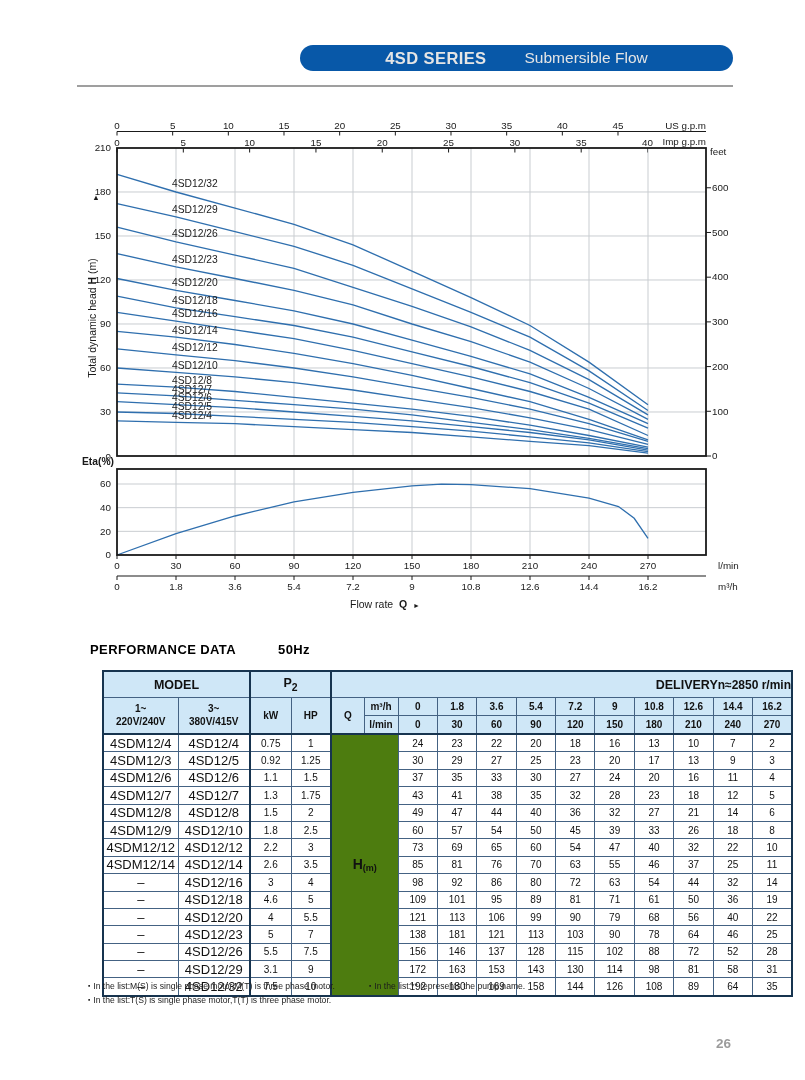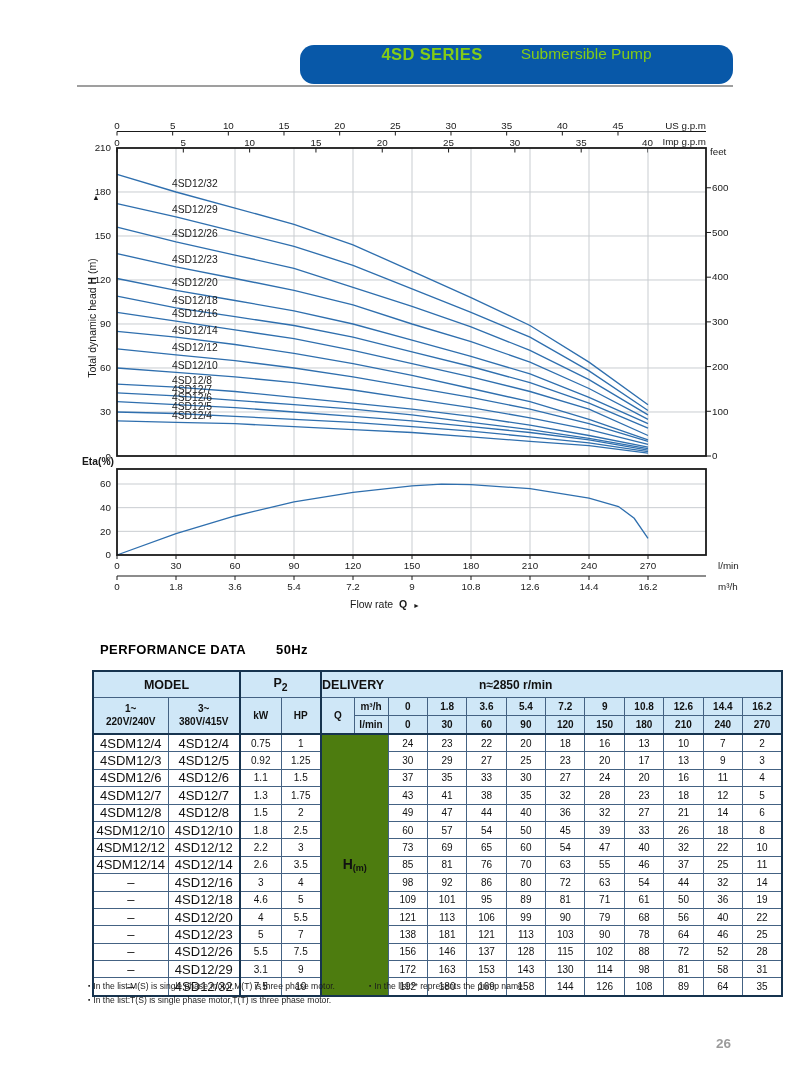--- a/index.html
+++ b/index.html
@@ -1,56 +1,56 @@
 <!DOCTYPE html>
 <html><head>
 <meta charset="utf-8">
 <style>
   html,body{margin:0;padding:0}
   body{width:805px;height:1080px;background:#ffffff;position:relative;overflow:hidden;
        font-family:"Liberation Sans",sans-serif;color:#111}
   .abs{position:absolute}
-  #banner{left:300px;top:45px;width:433px;height:39px;background:#0858a8;border-radius:14px;
-          display:flex;justify-content:center;gap:38px;color:#84cc16}
+  #banner{left:300px;top:45px;width:433px;height:26px;background:#0858a8;border-radius:14px;
+          display:flex;align-items:center;justify-content:center;gap:38px;color:#e5e5e5}
   #banner .b1{font-size:16.5px;font-weight:bold;letter-spacing:.4px}
   #banner .b2{font-size:15.5px}
   #toprule{left:77px;top:85px;width:656px;height:2px;background:#9f9f9f}
   #chart{left:0;top:0;width:805px;height:632px}
-  #perf-title{left:100px;top:642px;display:flex;gap:30px;font-weight:bold;font-size:13px;
+  #perf-title{left:90px;top:642px;display:flex;gap:42px;font-weight:bold;font-size:13px;
               letter-spacing:.4px;color:#000}
-  #tablewrap{left:92px;top:670px}
+  #tablewrap{left:102px;top:670px}
   #ptable{border-collapse:collapse;table-layout:fixed;width:689px;text-align:center;
           border:2px solid #17344f;color:#111}
   #ptable th,#ptable td{border:1px solid #446283;padding:0;white-space:nowrap;overflow:hidden}
   #ptable thead th{background:#cfe7f7;font-weight:bold}
   #ptable tr.h1 th{height:25px;font-size:12.5px}
   #ptable tr.h2 th{height:17px;font-size:10px}
   #ptable .sub2{line-height:1.25;font-size:10px}
   #ptable .sec{border-right:2px solid #17344f}
   #ptable tbody tr td{height:16.4px;font-size:10px;font-weight:normal}
   #ptable tbody tr:first-child td{border-top:2px solid #17344f}
   #ptable td.c-m{font-size:13px}
   #ptable .qcell{font-size:13px}
   #ptable .m3h{font-size:9.5px}
   #ptable .qv{font-size:9.8px}
   #ptable td.hcell{background:#4d7c0f;font-weight:bold;font-size:14px}
   #ptable td.hcell .hsub{font-size:9px;vertical-align:-2px}
-  .dl{display:flex;justify-content:flex-start;gap:95px;align-items:center}
+  .dl{display:flex;justify-content:flex-end;align-items:center}
   .dl .spd{font-size:12px}
   #footnotes{left:88px;top:981px;width:680px;font-size:8.6px;color:#1c1c1c}
   .fline{display:flex;gap:34px;margin-bottom:4px}
   .fitem .blt{font-size:6.5px;vertical-align:1px;margin-right:3px}
   #pagenum{left:716px;top:1036px;color:#9b9b9b;font-weight:bold;font-size:13.5px}
 </style>
 </head>
 <body>
 
 <div id="banner" class="abs">
   <span class="b1">4SD SERIES</span>
-  <span class="b2">Submersible Pump</span>
+  <span class="b2">Submersible Flow</span>
 </div>
 <div id="toprule" class="abs"></div>
 
 <div id="chart" class="abs"><svg width="805" height="632" viewBox="0 0 805 632" font-family="Liberation Sans, sans-serif">
       <g>
         <line x1="117" y1="131.5" x2="706" y2="131.5" stroke="#1a1a1a" stroke-width="1.2"></line>
         <line x1="117" y1="131.5" x2="117" y2="135.5" stroke="#1a1a1a" stroke-width="1"></line>
         <text x="117" y="128.5" text-anchor="middle" font-size="9.8" fill="#1a1a1a">0</text>
         <line x1="172.66649999999998" y1="131.5" x2="172.66649999999998" y2="135.5" stroke="#1a1a1a" stroke-width="1"></line>
         <text x="172.66649999999998" y="128.5" text-anchor="middle" font-size="9.8" fill="#1a1a1a">5</text>
@@ -399,21 +399,21 @@
           <td>44</td>
           <td>40</td>
           <td>36</td>
           <td>32</td>
           <td>27</td>
           <td>21</td>
           <td>14</td>
           <td>6</td>
         </tr>
         <tr>
-          <td class="c-m">4SDM12/10</td>
+          <td class="c-m">4SDM12/9</td>
           <td class="c-m sec">4SD12/10</td>
           <td>1.8</td>
           <td class="sec">2.5</td>
           <td>60</td>
           <td>57</td>
           <td>54</td>
           <td>50</td>
           <td>45</td>
           <td>39</td>
           <td>33</td>

